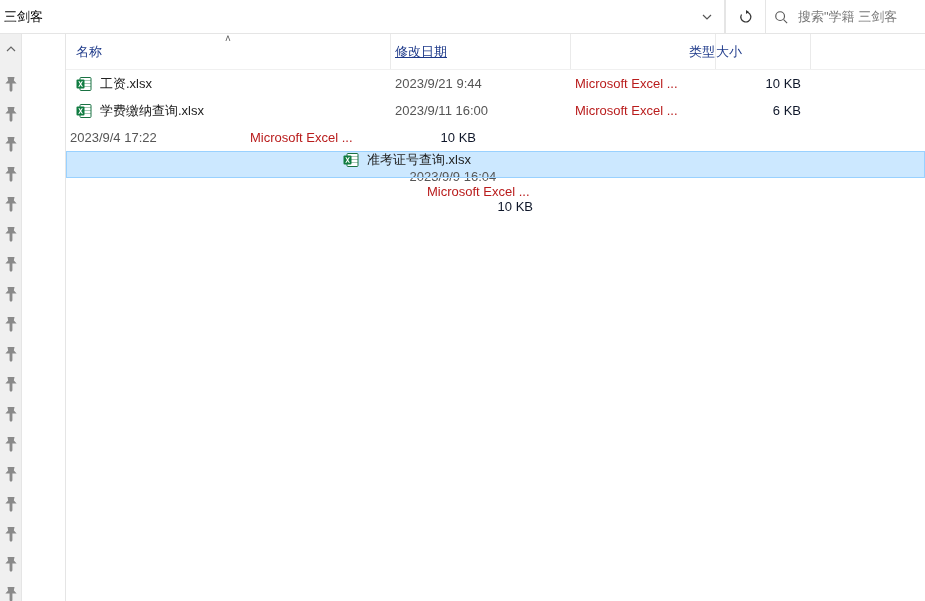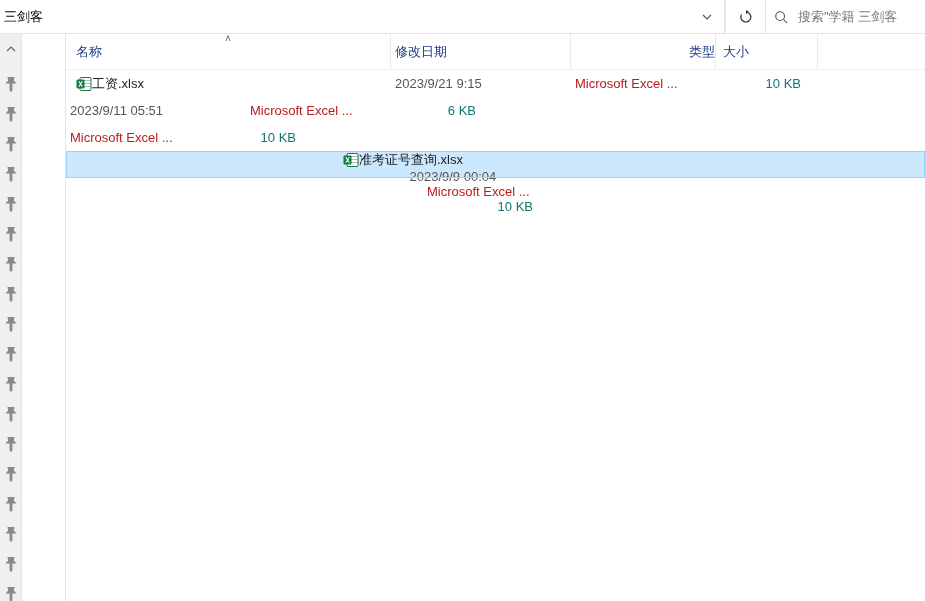--- a/index.html
+++ b/index.html
@@ -94,23 +94,23 @@
     .list-header {
       display: flex;
       height: 36px;
       align-items: center;
       border-bottom: 1px solid #f0f0f0;
       color: #1e3a8a;
       font-size: 13px;
       user-select: none;
     }
     .col-name { width: 325px; padding-left: 10px; display:flex; align-items:center; position: relative; }
-    .col-date { width: 180px; padding-left: 4px; }
+    .col-date { width: 180px; padding-left: 4px; text-decoration: underline; }
     .col-type { width: 145px; padding-left: 4px; justify-content: flex-end; }
-    .col-size { width: 95px; padding-right: 26px; text-align: right; margin-left: 7px; }
+    .col-size { width: 95px; padding-right: 26px; text-align: right; }
     .col-sep { border-right: 1px solid #eaeaea; height: 100%; display: flex; align-items: center; }
     .sort-arrow {
       position: absolute;
       top: -1px;
       left: 50%;
       transform: translateX(-50%);
       color: #555;
       font-size: 10px;
     }
     .file-row {
@@ -119,24 +119,24 @@
       align-items: center;
       font-size: 13px;
       color: #222;
     }
     .file-row.selected {
       background: #cce8ff;
       outline: 1px solid #99d1ff;
       outline-offset: -1px;
       flex-direction: column;
     }
-    .cell-name { width: 325px; padding-left: 10px; display: flex; align-items: center; gap: 0; }
+    .cell-name { width: 325px; padding-left: 10px; display: flex; align-items: center; gap: 8px; }
     .cell-date { width: 180px; padding-left: 4px; color: #555; }
     .cell-type { width: 145px; padding-left: 4px; color: #b91c1c; }
-    .cell-size { width: 95px; padding-right: 10px; text-align: right; color: #0f766e; }
+    .cell-size { width: 95px; padding-right: 10px; text-align: right; color: #0f172a; }
     .excel-icon {
       width: 16px;
       height: 16px;
       flex-shrink: 0;
     }
     svg { display: block; }
   </style>
 </head>
 <body>
 
@@ -290,44 +290,56 @@
             <svg class="excel-icon" viewBox="0 0 16 16">
               <rect x="4" y="1.5" width="11" height="13" rx="1" fill="#fff" stroke="#1a7243" stroke-width="1"></rect>
               <rect x="4" y="4" width="11" height="1" fill="#1a7243" opacity="0.4"></rect>
               <rect x="4" y="7" width="11" height="1" fill="#1a7243" opacity="0.4"></rect>
               <rect x="4" y="10" width="11" height="1" fill="#1a7243" opacity="0.4"></rect>
               <rect x="0.5" y="3.5" width="8" height="9" rx="1" fill="#107c41"></rect>
               <path d="M2.3 5.2 L4 8 L2.2 10.8 L3.5 10.8 L4.6 9 L5.7 10.8 L7 10.8 L5.2 8 L6.9 5.2 L5.6 5.2 L4.6 7 L3.6 5.2 Z" fill="#fff"></path>
             </svg>
             <span>工资.xlsx</span>
           </div>
-          <div class="cell-date"><span>2023/9/21 9:15</span></div>
+          <div class="cell-date"><span>2023/9/21 9:44</span></div>
           <div class="cell-type"><span>Microsoft Excel ...</span></div>
           <div class="cell-size"><span>10 KB</span></div>
         </div>
         <div class="file-row">
-          <div class="cell-date"><span>2023/9/11 05:51</span></div>
+          <div class="cell-name">
+            <svg class="excel-icon" viewBox="0 0 16 16">
+              <rect x="4" y="1.5" width="11" height="13" rx="1" fill="#fff" stroke="#1a7243" stroke-width="1"></rect>
+              <rect x="4" y="4" width="11" height="1" fill="#1a7243" opacity="0.4"></rect>
+              <rect x="4" y="7" width="11" height="1" fill="#1a7243" opacity="0.4"></rect>
+              <rect x="4" y="10" width="11" height="1" fill="#1a7243" opacity="0.4"></rect>
+              <rect x="0.5" y="3.5" width="8" height="9" rx="1" fill="#107c41"></rect>
+              <path d="M2.3 5.2 L4 8 L2.2 10.8 L3.5 10.8 L4.6 9 L5.7 10.8 L7 10.8 L5.2 8 L6.9 5.2 L5.6 5.2 L4.6 7 L3.6 5.2 Z" fill="#fff"></path>
+            </svg>
+            <span>学费缴纳查询.xlsx</span>
+          </div>
+          <div class="cell-date"><span>2023/9/11 16:00</span></div>
           <div class="cell-type"><span>Microsoft Excel ...</span></div>
           <div class="cell-size"><span>6 KB</span></div>
         </div>
         <div class="file-row">
+          <div class="cell-date"><span>2023/9/4 17:22</span></div>
           <div class="cell-type"><span>Microsoft Excel ...</span></div>
           <div class="cell-size"><span>10 KB</span></div>
         </div>
         <div class="file-row selected">
           <div class="cell-name">
             <svg class="excel-icon" viewBox="0 0 16 16">
               <rect x="4" y="1.5" width="11" height="13" rx="1" fill="#fff" stroke="#1a7243" stroke-width="1"></rect>
               <rect x="4" y="4" width="11" height="1" fill="#1a7243" opacity="0.4"></rect>
               <rect x="4" y="7" width="11" height="1" fill="#1a7243" opacity="0.4"></rect>
               <rect x="4" y="10" width="11" height="1" fill="#1a7243" opacity="0.4"></rect>
               <rect x="0.5" y="3.5" width="8" height="9" rx="1" fill="#107c41"></rect>
               <path d="M2.3 5.2 L4 8 L2.2 10.8 L3.5 10.8 L4.6 9 L5.7 10.8 L7 10.8 L5.2 8 L6.9 5.2 L5.6 5.2 L4.6 7 L3.6 5.2 Z" fill="#fff"></path>
             </svg>
             <span>准考证号查询.xlsx</span>
           </div>
-          <div class="cell-date"><span>2023/9/9 00:04</span></div>
+          <div class="cell-date"><span>2023/9/9 16:04</span></div>
           <div class="cell-type"><span>Microsoft Excel ...</span></div>
           <div class="cell-size"><span>10 KB</span></div>
         </div>
       </div>
   </div>
 </div>
 
 </body></html>

